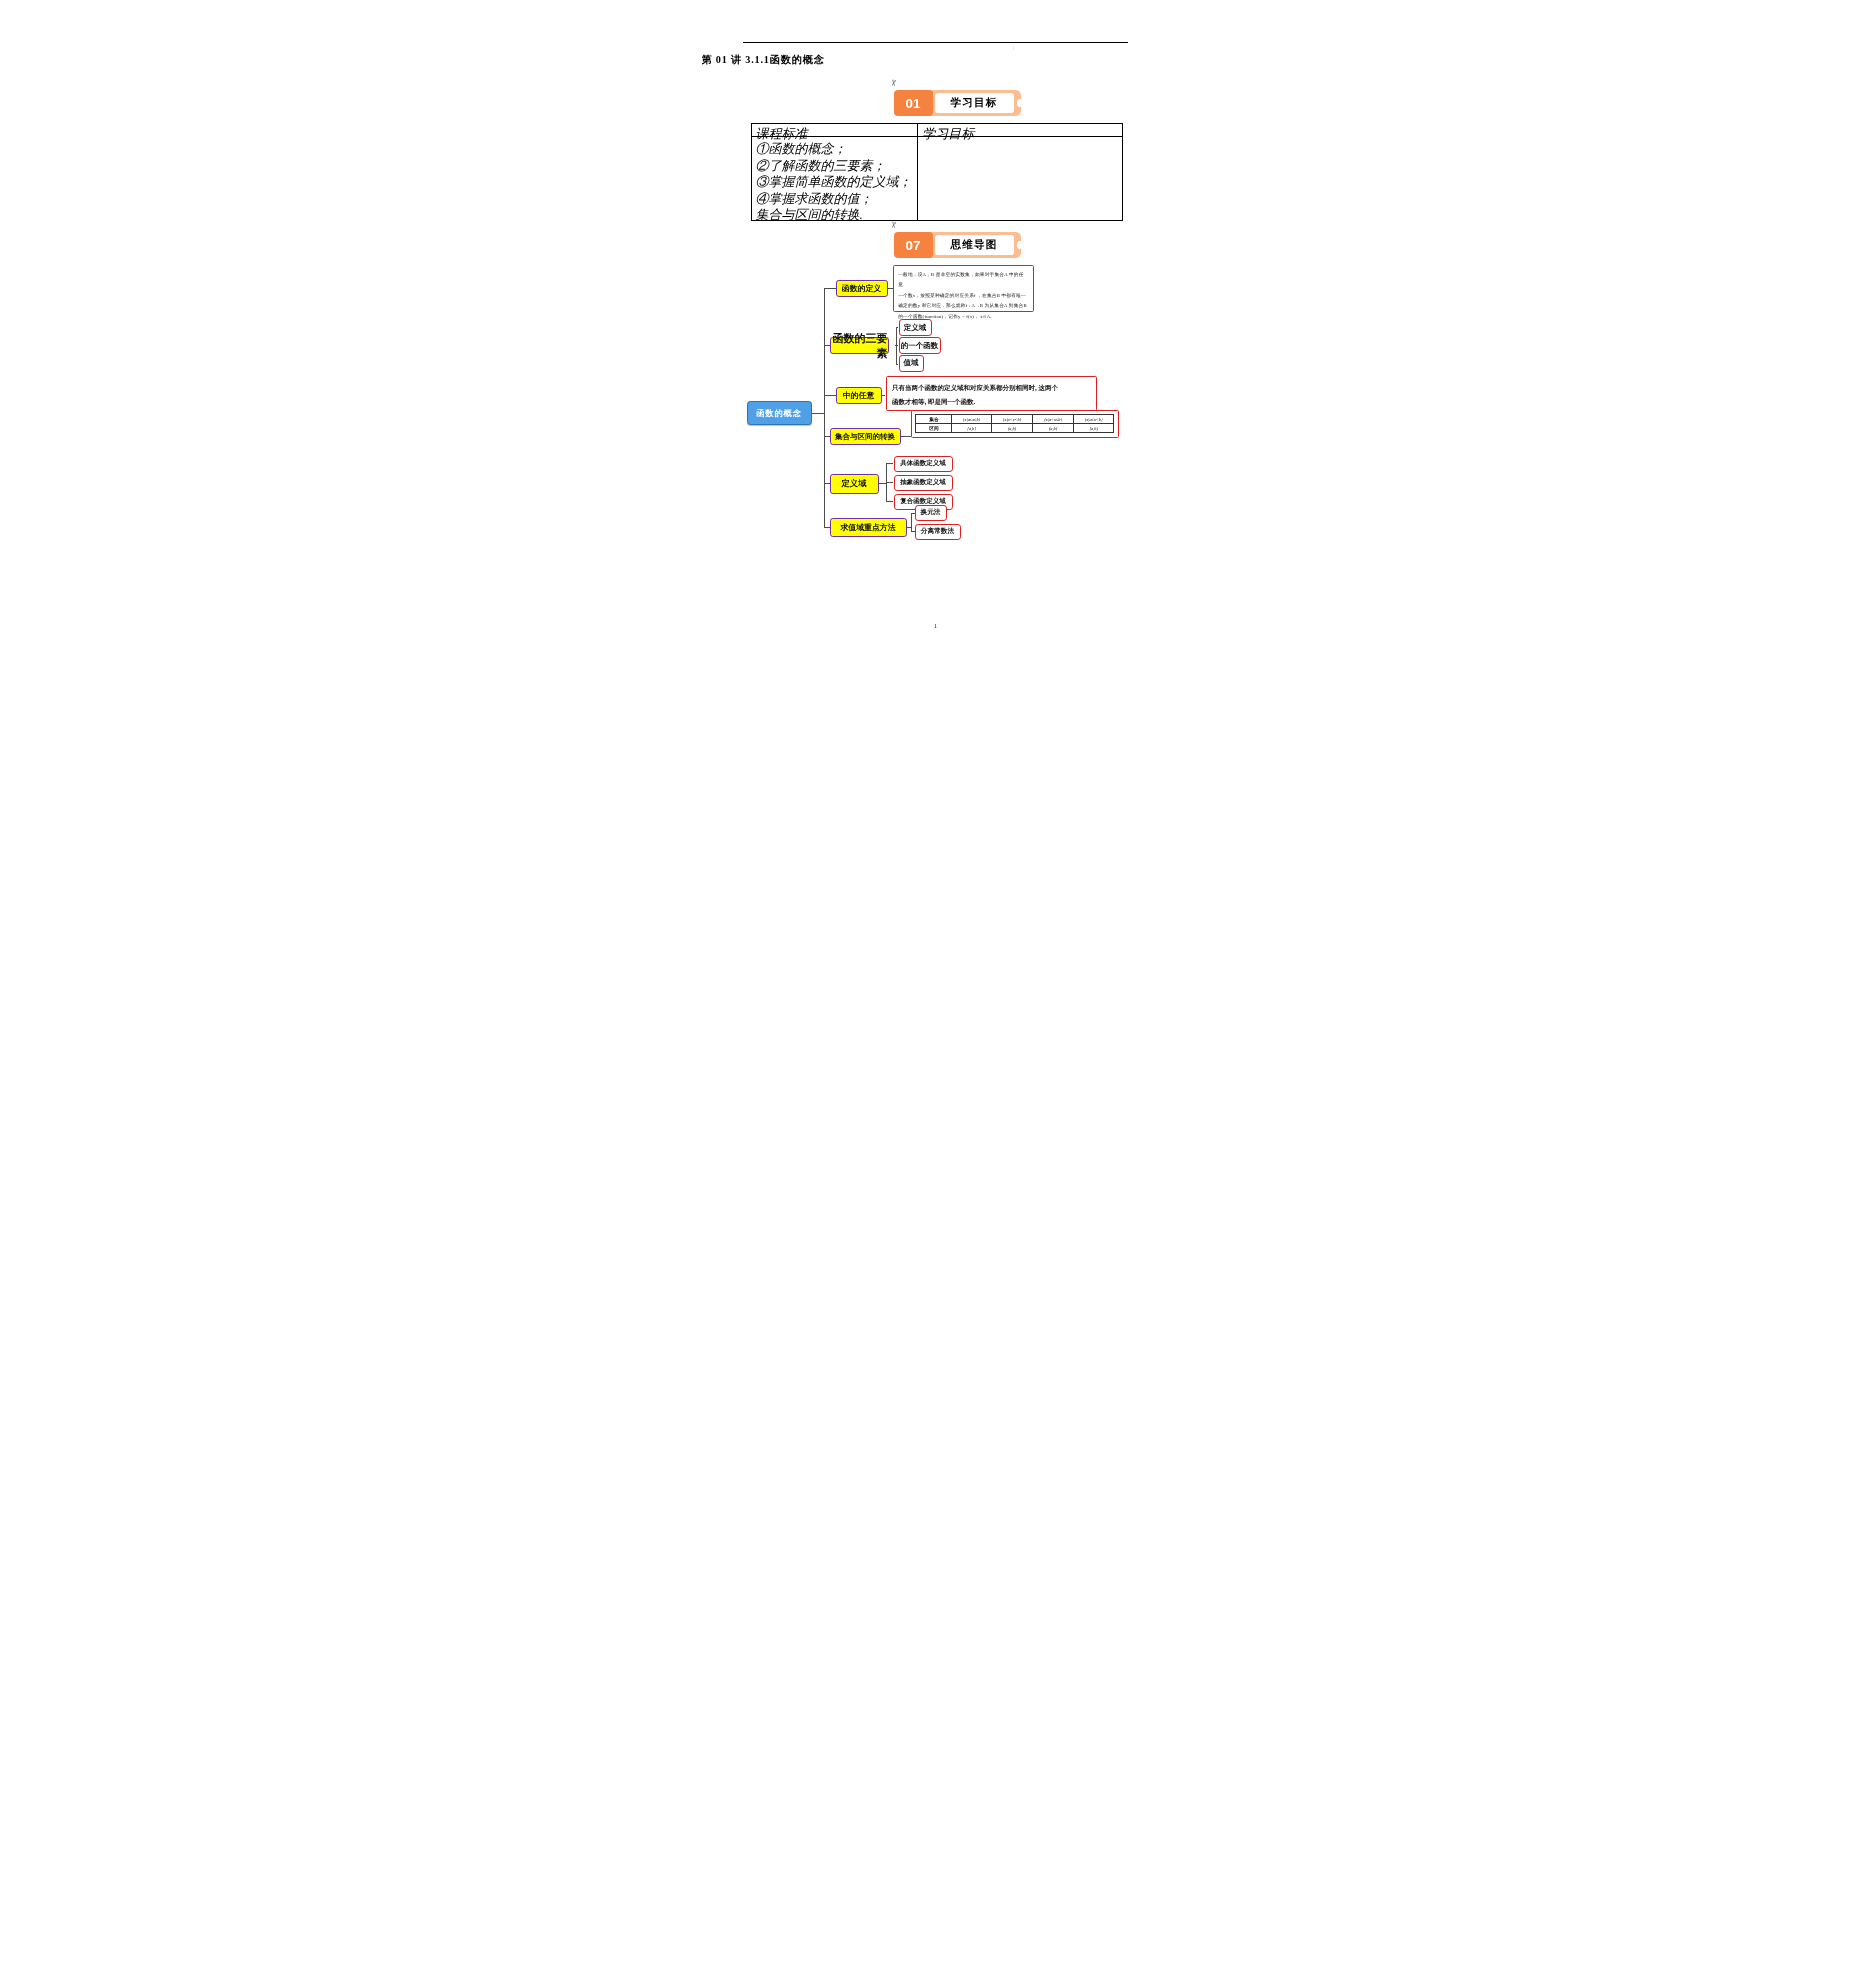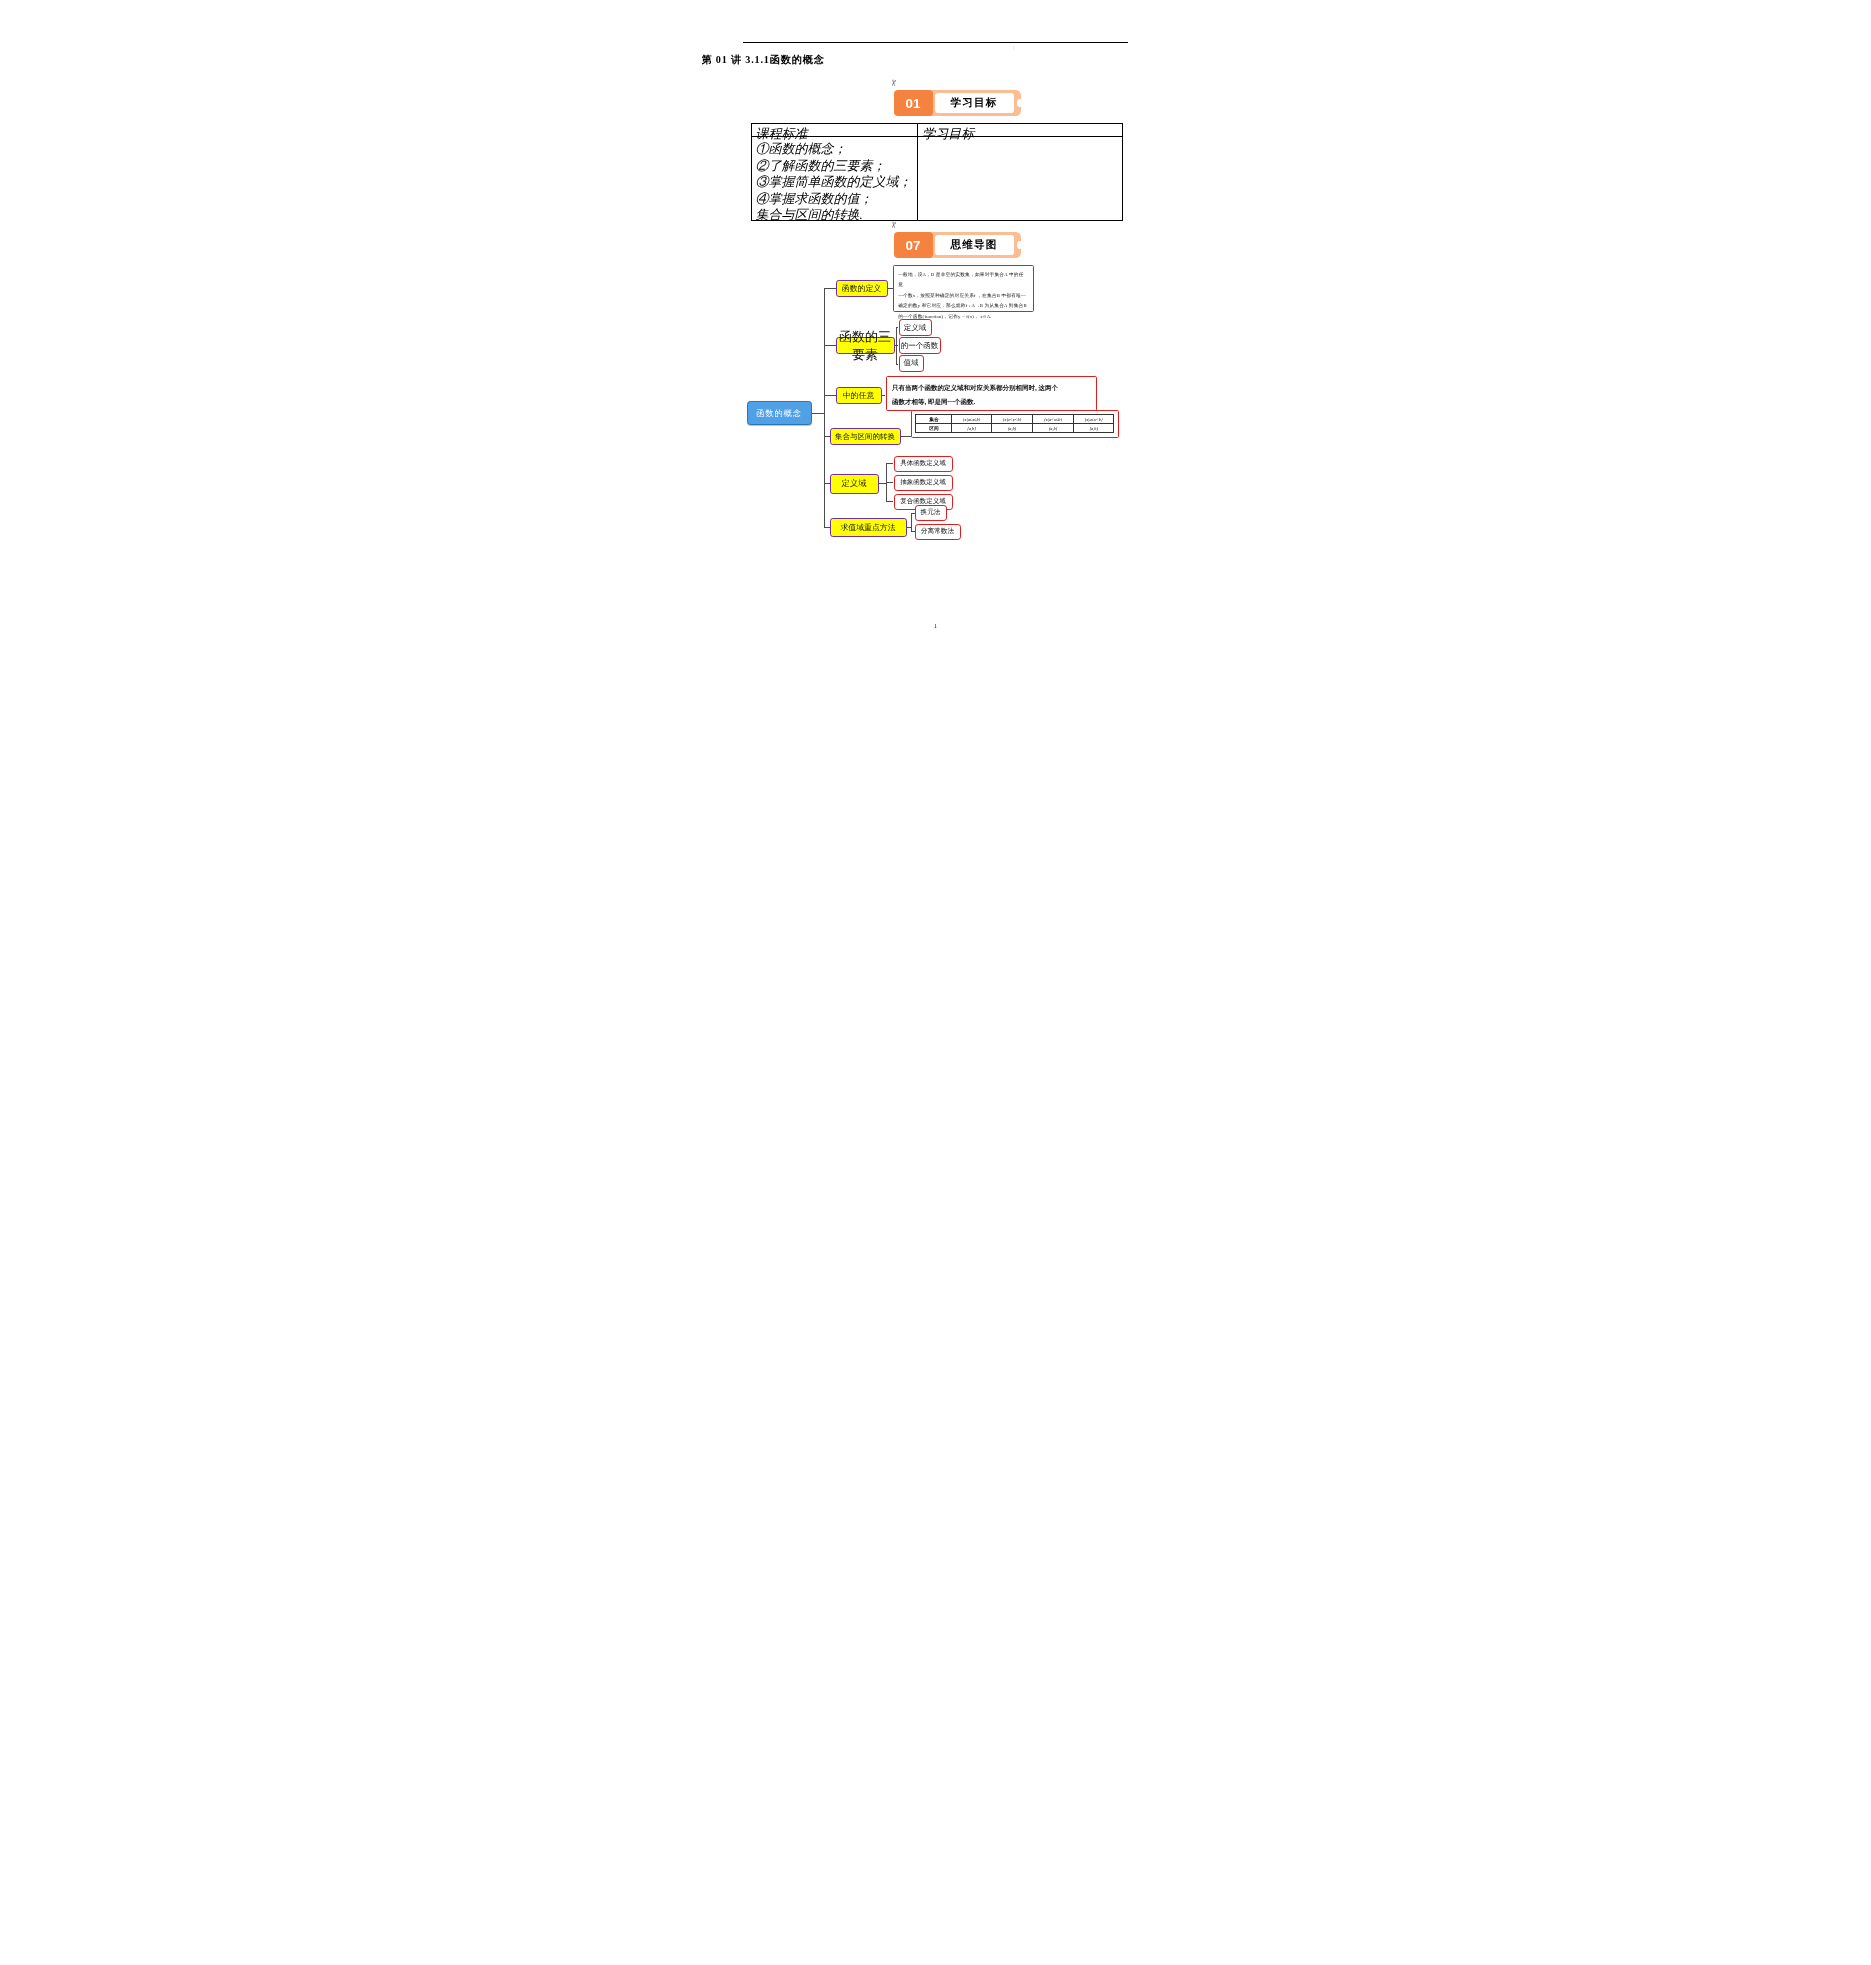--- a/index.html
+++ b/index.html
@@ -26,21 +26,21 @@
   .objtable .hr{position:absolute;left:166px;top:0;right:0;height:13.4px;border-bottom:0.8px solid #000;
                 padding:1.2px 0 0 4.7px;box-sizing:border-box;}
   .objtable .bl{position:absolute;left:0;top:13.4px;width:166px;bottom:0;border-right:0.8px solid #000;
                 padding:3.9px 0 0 3.9px;box-sizing:border-box;}
   .objtable .bl div{height:16.5px;line-height:15.7px;}
   .objtable .br{position:absolute;left:166px;top:13.4px;right:0;bottom:0;padding:18px 3.1px 0 4.7px;
                 box-sizing:border-box;line-height:17.7px;}
   
   .ln{background:#4d4d4d;}
   .node{display:flex;align-items:center;justify-content:center;box-sizing:border-box;
-        font-weight:normal;text-align:center;}
+        font-weight:bold;text-align:right;}
   .root{background:#4FA0E6;border:1px solid #2C74B3;border-radius:3.5px;color:#fff;
         font-size:8.3px;letter-spacing:0.8px;box-shadow:0 0.8px 0.8px rgba(0,0,0,.25);}
   .ynode{background:#FFFF00;border:1px solid #7030A0;border-radius:2.8px;color:#111;}
   .rnode{background:#fff;border:1px solid #DE1F1F;border-radius:3.1px;color:#111;}
   .notebox{background:#fff;border:1.2px solid #DE1F1F;border-radius:1.6px;box-sizing:border-box;}
   .defbox{padding:3.5px 4.7px 0 4.7px;font-family:"Liberation Serif",serif;font-size:4.7px;line-height:10.6px;
           color:#111;letter-spacing:0.2px;}
   .eqbox{padding:3.5px 5.5px 0 5.5px;font-weight:bold;font-size:6.5px;line-height:14px;color:#111;}
   .inttable{position:absolute;left:3.9px;top:3.1px;right:3.1px;bottom:3.1px;}
   .inttable table{width:100%;height:100%;border-collapse:collapse;border:0.8px solid #333;}
@@ -112,21 +112,21 @@
   <div class="abs ln" style="left:184px;top:501px;width:7.9px;height:1px;"></div>
 
   <div class="abs ln" style="left:209px;top:513px;width:1px;height:19px;"></div>
   <div class="abs ln" style="left:205px;top:527px;width:4.3px;height:1px;"></div>
   <div class="abs ln" style="left:209px;top:513px;width:4.7px;height:1px;"></div>
   <div class="abs ln" style="left:209px;top:531px;width:4.7px;height:1px;"></div>
 
   <div class="abs node root" style="left:45px;top:401px;width:65px;height:24.4px;">函数的概念</div>
 
   <div class="abs node ynode" style="left:134px;top:280px;width:52px;height:17.3px;font-size:7.9px;">函数的定义</div>
-  <div class="abs node ynode" style="left:134px;top:337px;width:59px;height:17.3px;font-size:13px;">函数的三要素</div>
+  <div class="abs node ynode" style="left:128px;top:337px;width:59px;height:17.3px;font-size:11px;">函数的三要素</div>
   <div class="abs node ynode" style="left:134px;top:387px;width:46px;height:17.3px;font-size:7.9px;">中的任意</div>
   <div class="abs node ynode" style="left:128px;top:428px;width:71px;height:17.3px;font-size:7.5px;">集合与区间的转换</div>
   <div class="abs node ynode" style="left:128px;top:474px;width:49px;height:19.7px;font-size:8.3px;">定义域</div>
   <div class="abs node ynode" style="left:128px;top:518px;width:77px;height:18.5px;font-size:7.9px;">求值域重点方法</div>
 
   <div class="abs notebox defbox" style="left:191px;top:265px;width:141px;height:47px;">
     <div>一般地，设A，B 是非空的实数集，如果对于集合A 中的任意</div>
     <div>一个数x，按照某种确定的对应关系f ，在集合B 中都有唯一</div>
     <div>确定的数y 和它对应，那么就称f : A→B 为从集合A 到集合B</div>
     <div>的一个函数(function)，记作y = f(x)， x∈A.</div>

